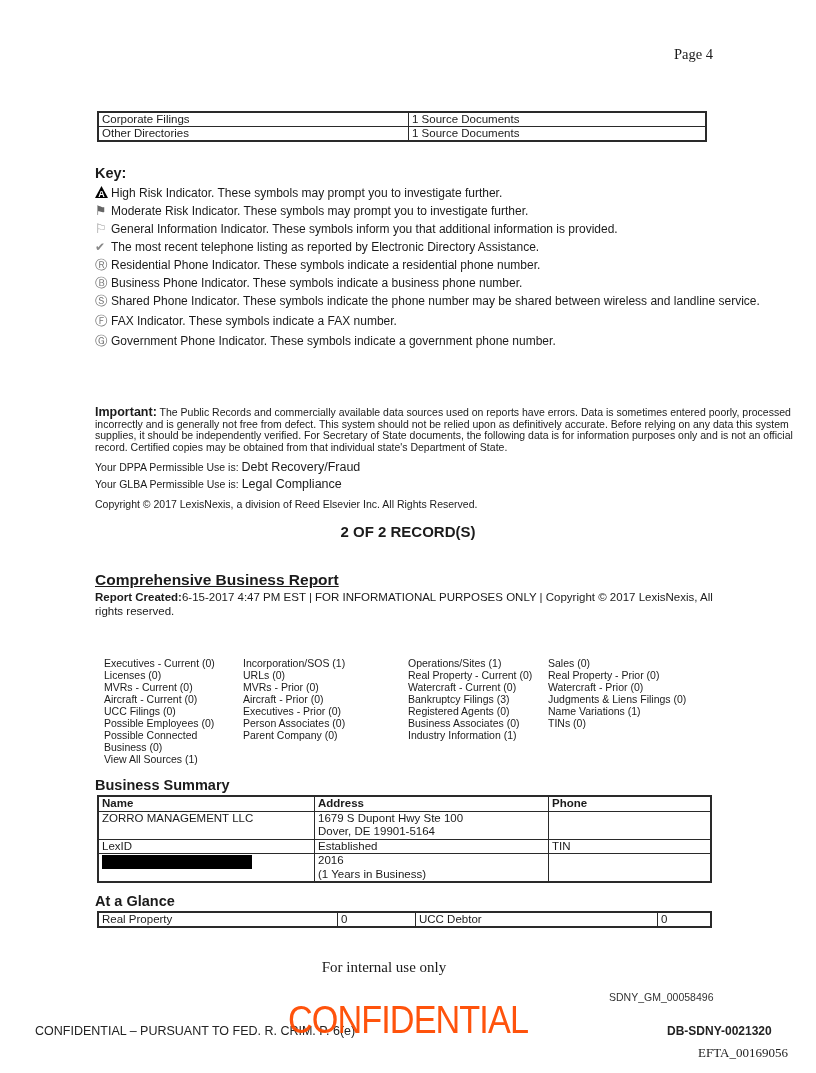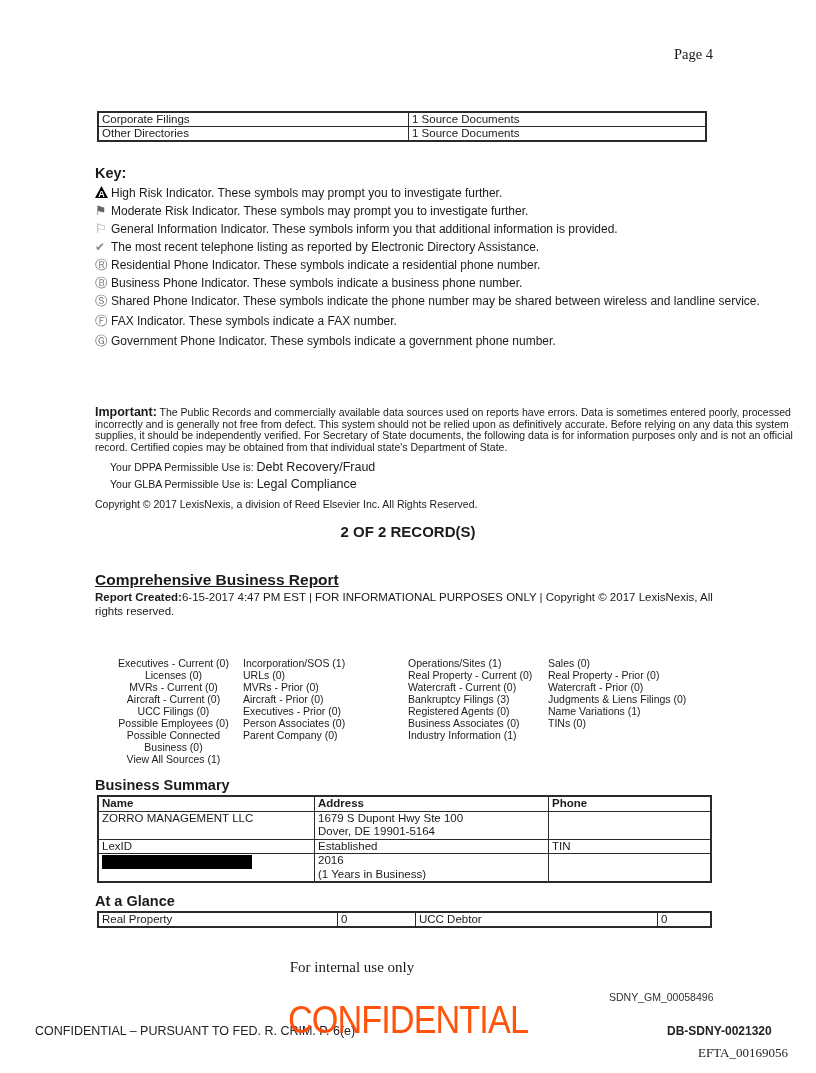--- a/index.html
+++ b/index.html
@@ -35,31 +35,31 @@
   .copyright{font-size:10.5px;}
 
   .record-count{width:816px;text-align:center;font-size:15px;font-weight:bold;}
 
   .cbr-title{font-size:15.5px;font-weight:bold;text-decoration:underline;margin:0;}
   .cbr-created{font-size:11.5px;line-height:13.5px;margin-top:2px;}
   .cbr-search{font-size:11.5px;margin-top:17px;}
 
   .src-cols{display:flex;font-size:10.5px;line-height:12px;}
   .src-col div{white-space:nowrap;}
-  .src-col.c1{width:139px;text-align:center;}
+  .src-col.c1{width:139px;}
   .src-col.c2{width:165px;}
   .src-col.c3{width:140px;}
   .src-col.c4{width:200px;}
 
   .sec-heading{font-size:14.5px;font-weight:bold;}
 
   .bs-table td{font-size:11.5px;line-height:13.5px;}
   .redaction{background:#000;width:150px;height:14px;margin:1px 0;}
 
-  .footer-internal{width:704px;text-align:center;font-size:15px;}
+  .footer-internal{width:704px;text-align:center;font-size:15px;padding-left:32px;}
   .bates-small{font-size:10.5px;color:#333;}
   .watermark{
     width:816px;text-align:center;font-size:38px;font-weight:400;
     transform:scaleX(0.9);letter-spacing:-1px;opacity:0.95;z-index:3;
   }
   .footer-conf{font-size:12.5px;font-weight:500;z-index:2;color:#222;}
   .bates-right{font-size:12px;font-weight:600;color:#222;}
   .bates-efta{font-size:13px;}
 </style>
 </head>
@@ -114,21 +114,21 @@
     </div>
     <div class="key-item" style="margin-top:6px;">
       <span class="key-icon glyph circle-glyph">Ⓖ</span><span>Government Phone Indicator. These symbols indicate a government phone number.</span>
     </div>
   </div>
 
   <div class="abs important" style="left:95px;top:407px;width:710px;">
     <b>Important:</b><span> The Public Records and commercially available data sources used on reports have errors. Data is sometimes entered poorly, processed incorrectly and is generally not free from defect. This system should not be relied upon as definitively accurate. Before relying on any data this system supplies, it should be independently verified. For Secretary of State documents, the following data is for information purposes only and is not an official record. Certified copies may be obtained from that individual state's Department of State.</span>
   </div>
 
-  <div class="abs" style="left:95px;top:459px;margin-left:15px;">
+  <div class="abs" style="left:95px;top:459px;">
     <div class="perm-line">
       <span>Your DPPA Permissible Use is: </span><span class="val">Debt Recovery/Fraud</span>
     </div>
     <div class="perm-line">
       <span>Your GLBA Permissible Use is: </span><span class="val">Legal Compliance</span>
     </div>
   </div>
 
   <div class="abs copyright" style="left:95px;top:498px;">Copyright © 2017 LexisNexis, a division of Reed Elsevier Inc. All Rights Reserved.</div>
 

